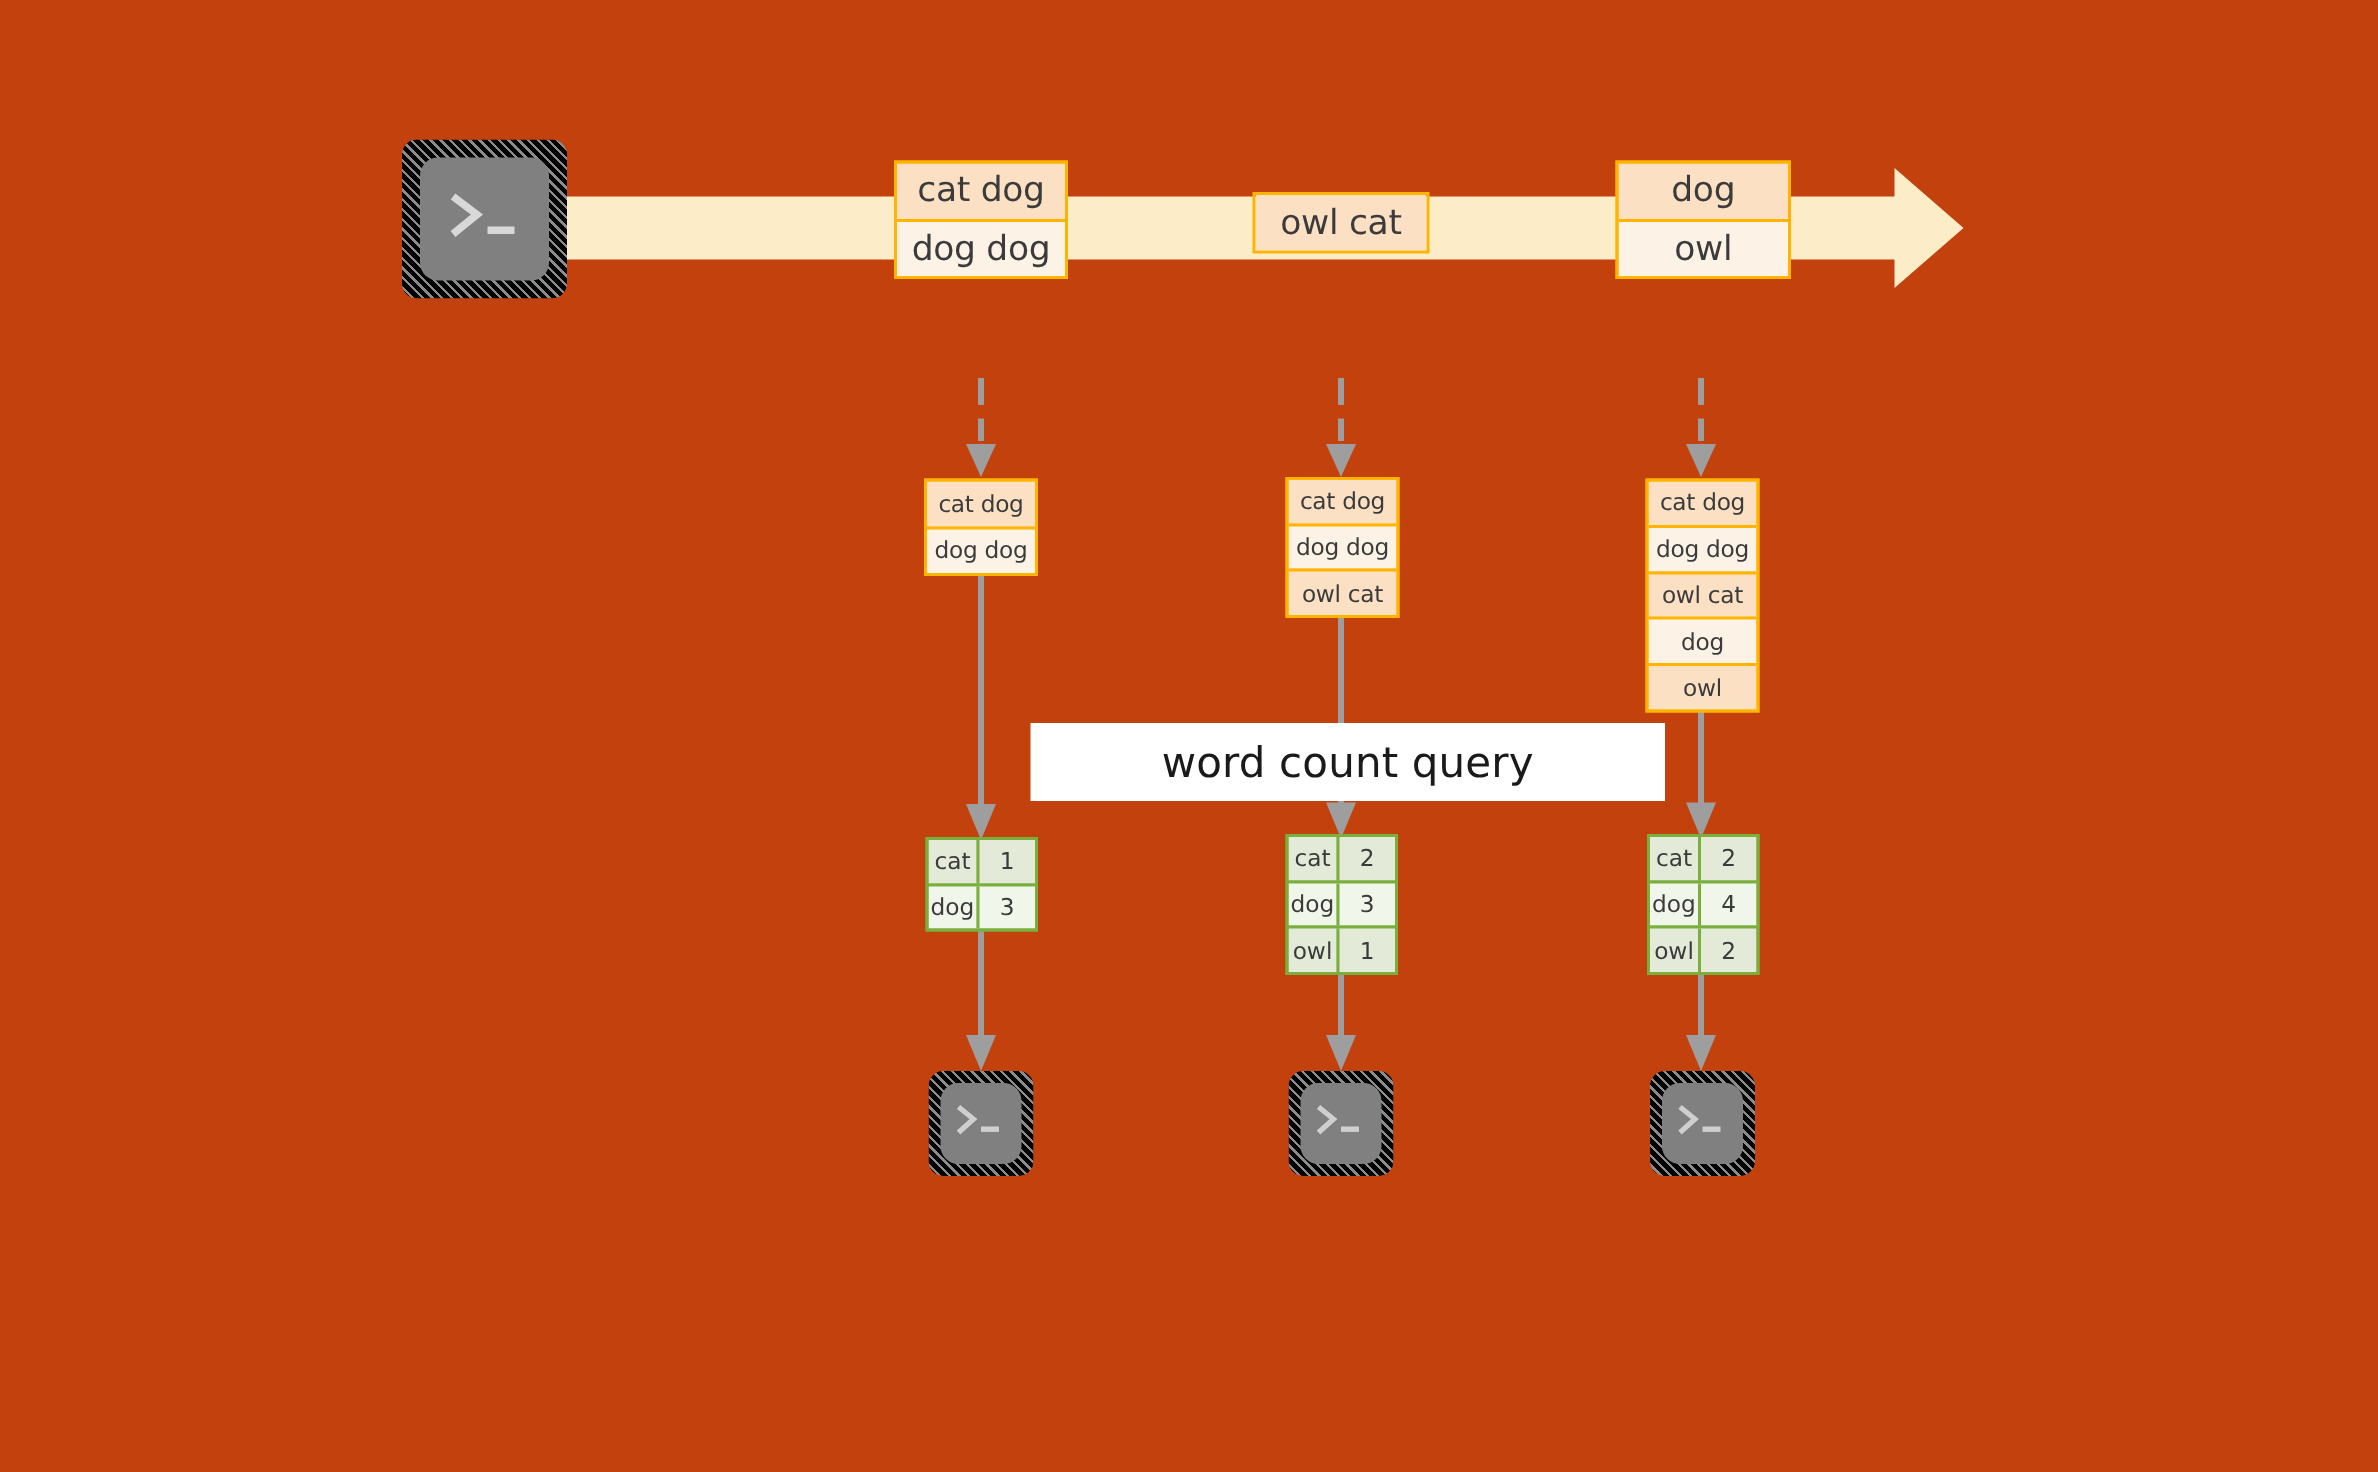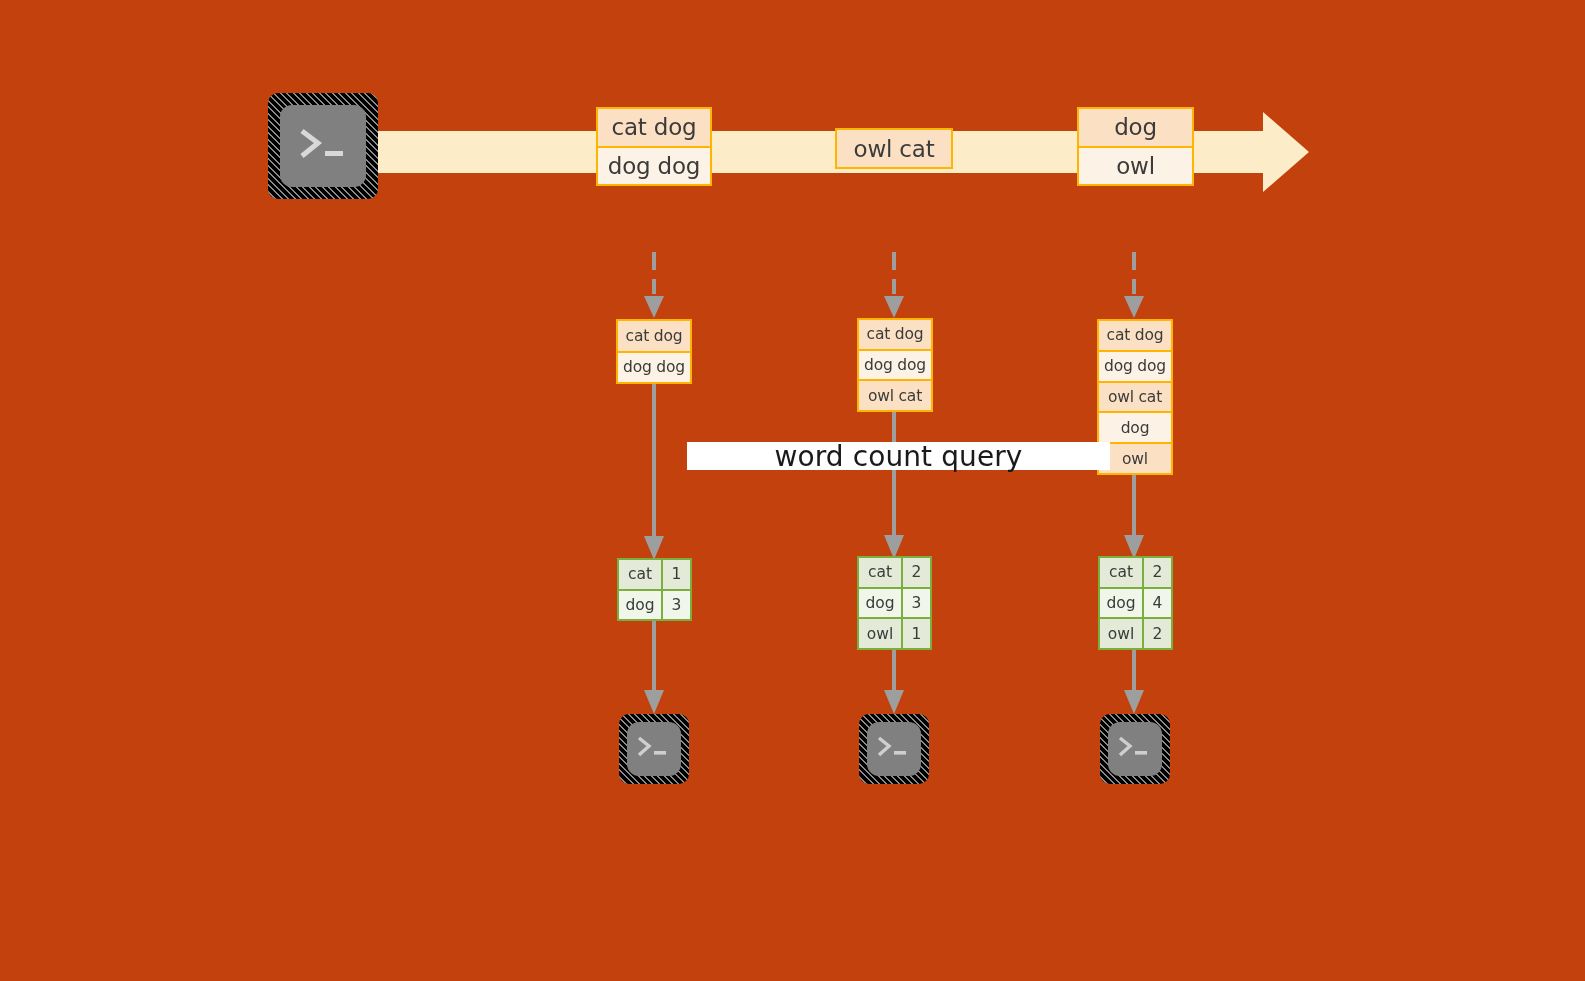--- a/index.html
+++ b/index.html
@@ -87,21 +87,21 @@
   .gtable .grow + .grow { border-top: 2.5px solid #7aaf3e; }
   .gtable .gcell {
     box-sizing: border-box;
     display: flex;
     align-items: center;
     justify-content: center;
     font-size: 15.5px;
     color: #3b3b3b;
     white-space: nowrap;
   }
-  .gtable .gcell.word  { width: 42px; }
+  .gtable .gcell.word  { width: 32px; }
   .gtable .gcell.count { flex: 1 1 auto; border-left: 2.5px solid #7aaf3e; }
   .gtable .grow.dark  .gcell { background: #e3ebd8; }
   .gtable .grow.light .gcell { background: #f1f6ea; }
 
   
   .conn { position: absolute; }
 
   
   .query-label {
     position: absolute;
@@ -197,21 +197,21 @@
   </div>
 
   <div class="obox stack" style="left:1097px; top:319px; width:76px; height:156px;">
     <div class="row dark">cat dog</div>
     <div class="row light">dog dog</div>
     <div class="row dark">owl cat</div>
     <div class="row light">dog</div>
     <div class="row dark">owl</div>
   </div>
 
-  <div class="query-label" style="left:687px; top:442px; width:423px; height:28px;">word count query</div>
+  <div class="query-label" style="left:687px; top:482px; width:423px; height:52px;">word count query</div>
 
   <div class="gtable" style="left:617px; top:558px; width:75px; height:63px;">
     <div class="grow dark">
       <div class="gcell word">cat</div>
       <div class="gcell count">1</div>
     </div>
     <div class="grow light">
       <div class="gcell word">dog</div>
       <div class="gcell count">3</div>
     </div>

